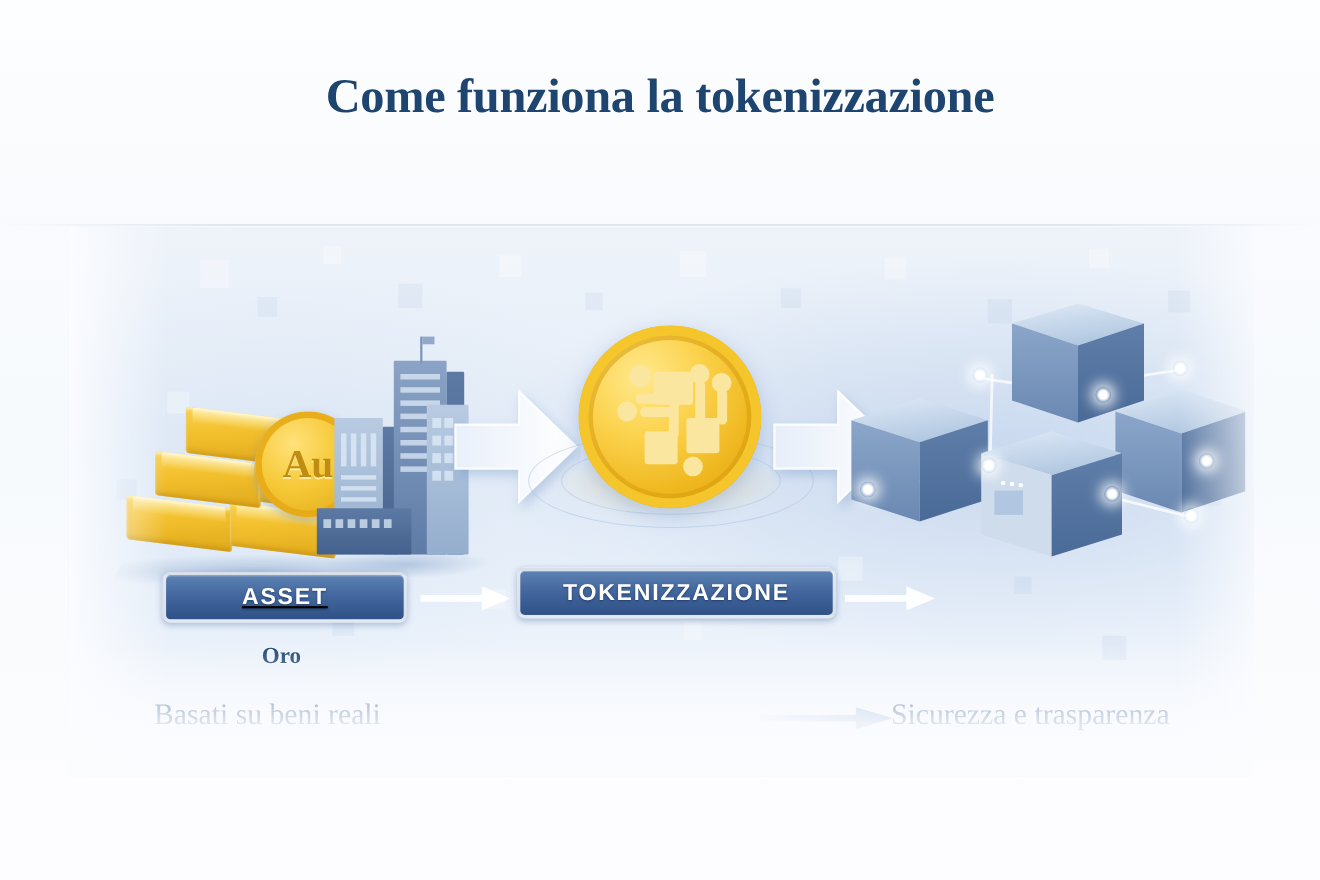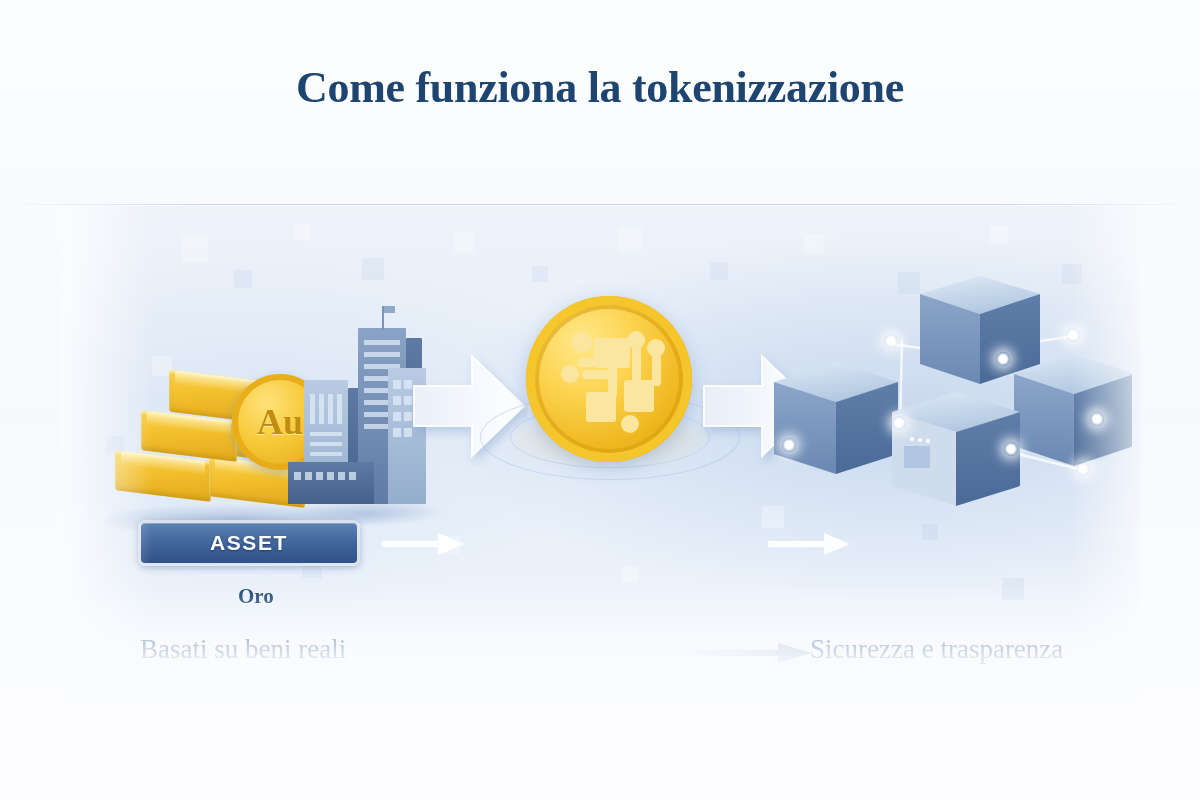--- a/index.html
+++ b/index.html
@@ -372,28 +372,31 @@
       <div class="node-dot" style="left:30px;top:164px;"></div>
       <div class="node-dot" style="left:140px;top:142px;"></div>
       <div class="node-dot" style="left:132px;top:60px;"></div>
       <div class="node-dot" style="left:244px;top:78px;"></div>
       <div class="node-dot" style="left:314px;top:54px;"></div>
       <div class="node-dot" style="left:252px;top:168px;"></div>
       <div class="node-dot" style="left:324px;top:188px;"></div>
       <div class="node-dot" style="left:338px;top:138px;"></div>
     </div>
 
-    <div class="banner" style="left:76px;top:314px;width:222px;">
+    <div class="banner" style="left:86px;top:314px;width:222px;text-decoration:underline;">
       <span class="banner-label">ASSET</span>
     </div>
 
     <svg class="mini-arrow" style="position:absolute;left:320px;top:325px;width:84px;" viewBox="0 0 84 26">
       <path d="M0 10 L56 10 L56 2 L82 13 L56 24 L56 16 L0 16 Z" fill="#ffffff" opacity=".92"></path>
     </svg>
 
+    <div class="banner" style="left:408px;top:310px;width:290px;">
+      <span class="banner-label">TOKENIZZAZIONE</span>
+    </div>
 
     <svg class="mini-arrow" style="position:absolute;left:706px;top:325px;width:84px;" viewBox="0 0 84 26">
       <path d="M0 10 L56 10 L56 2 L82 13 L56 24 L56 16 L0 16 Z" fill="#ffffff" opacity=".92"></path>
     </svg>
 
 
     <div class="cap-oro" style="left:176px;top:378px;">Oro</div>
 
     <div class="cap-bottom" style="left:78px;top:428px;">Basati su beni reali</div>
 

